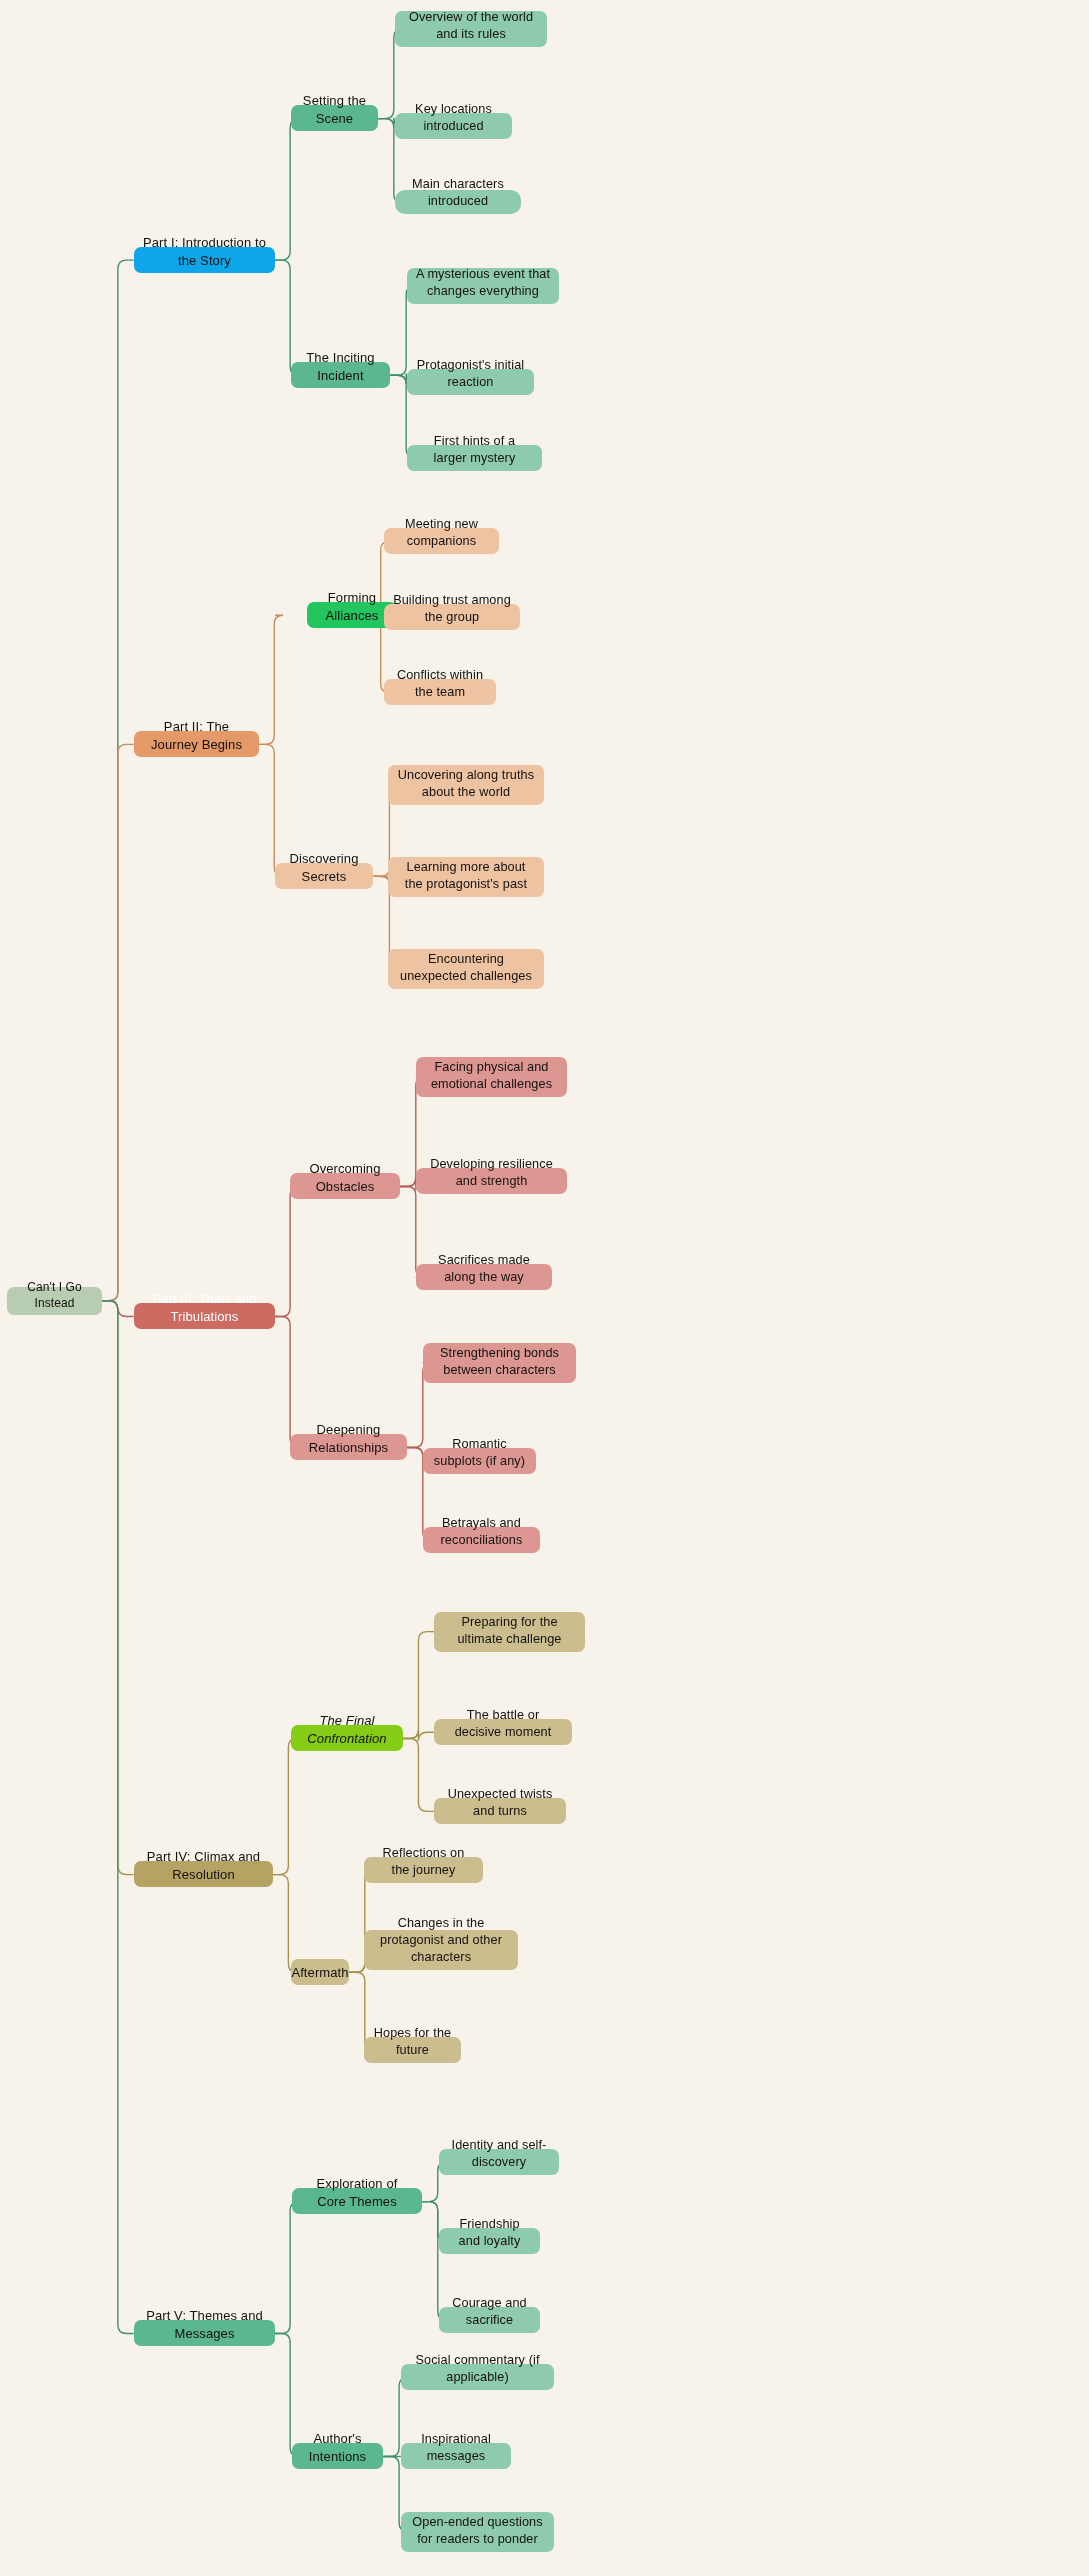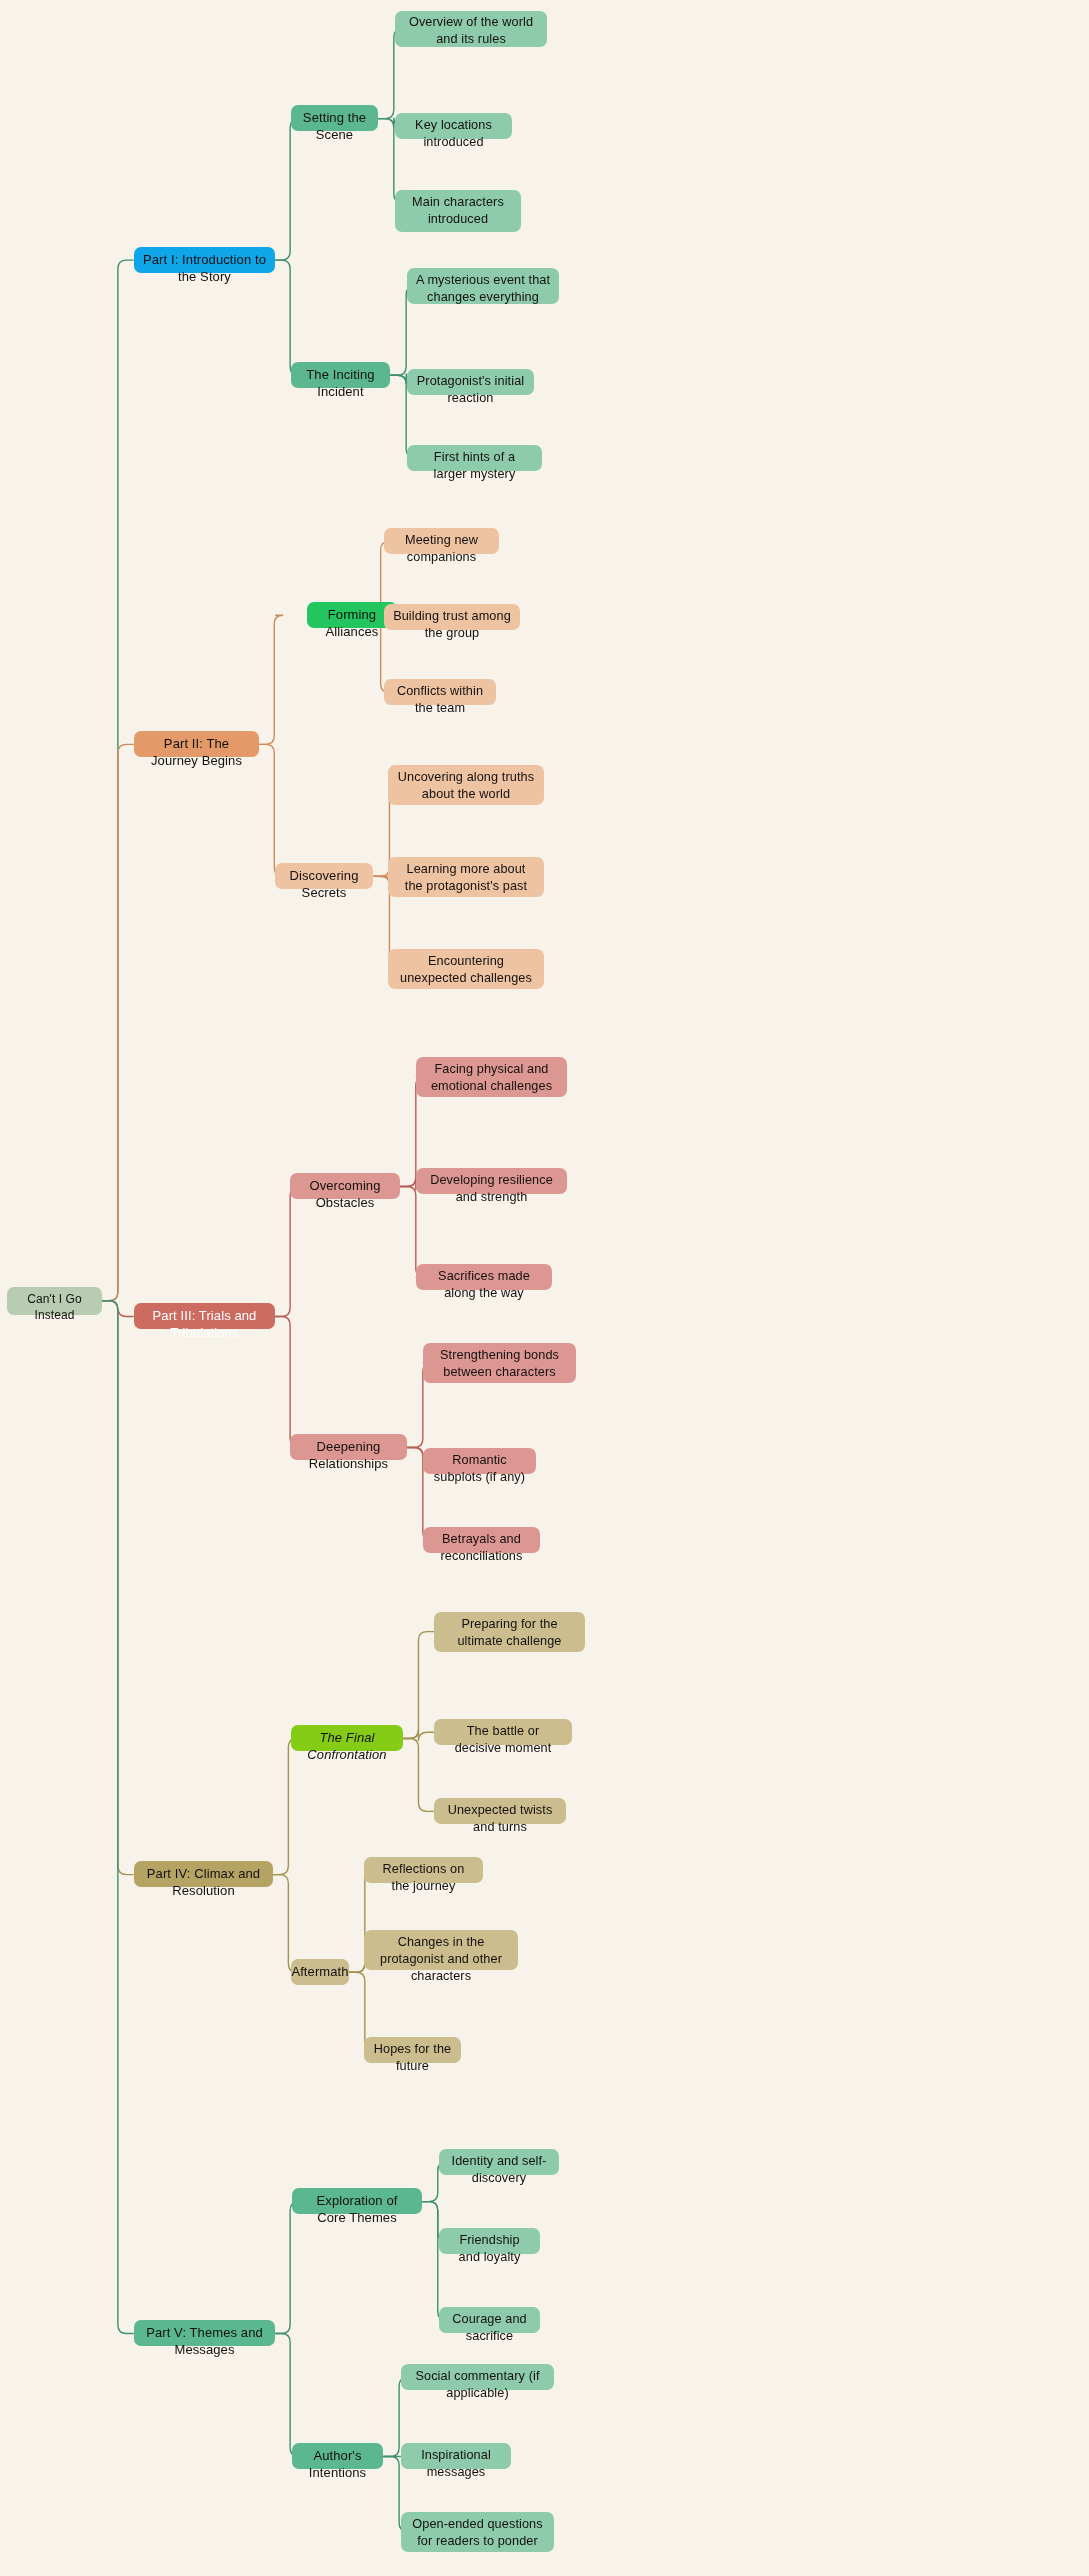--- a/index.html
+++ b/index.html
@@ -26,21 +26,21 @@
     left: 0; top: 0;
     width: 1090px;
     height: 2576px;
     pointer-events: none;
   }
   .node {
     position: absolute;
     box-sizing: border-box;
     border-radius: 7px;
     display: flex;
-    align-items: flex-start;
+    align-items: flex-end;
     justify-content: center;
     text-align: center;
     line-height: 1.35;
     padding: 3.5px 8.8px;
     font-size: 12.7px;
     color: #14110f;
     letter-spacing: 0.1px;
   }
   .node.root {
     font-size: 12px;
@@ -109,21 +109,21 @@
       </div>
       <div class="node branch" style="left: 291px; top: 105px; width: 87px; height: 26px; background: rgb(91, 183, 143); color: rgb(20, 17, 15);">
         <span>Setting the Scene</span>
       </div>
       <div class="node leaf" style="left: 395px; top: 10.5px; width: 152px; height: 36px; background: rgb(142, 203, 172); color: rgb(20, 17, 15);">
         <span>Overview of the world and its rules</span>
       </div>
       <div class="node leaf" style="left: 395px; top: 113px; width: 117px; height: 26px; background: rgb(142, 203, 172); color: rgb(20, 17, 15);">
         <span>Key locations introduced</span>
       </div>
-      <div class="node leaf" style="left: 395px; top: 190px; width: 126px; height: 42px; background: rgb(142, 203, 172); color: rgb(20, 17, 15);">
+      <div class="node leaf" style="left: 395px; top: 190px; width: 126px; height: 24px; background: rgb(142, 203, 172); color: rgb(20, 17, 15); border-radius: 10px;">
         <span>Main characters introduced</span>
       </div>
       <div class="node branch" style="left: 291px; top: 362px; width: 99px; height: 26px; background: rgb(91, 183, 143); color: rgb(20, 17, 15);">
         <span>The Inciting Incident</span>
       </div>
       <div class="node leaf" style="left: 407px; top: 268px; width: 152px; height: 36px; background: rgb(142, 203, 172); color: rgb(20, 17, 15);">
         <span>A mysterious event that changes everything</span>
       </div>
       <div class="node leaf" style="left: 407px; top: 369px; width: 127px; height: 26px; background: rgb(142, 203, 172); color: rgb(20, 17, 15);">
         <span>Protagonist's initial reaction</span>

